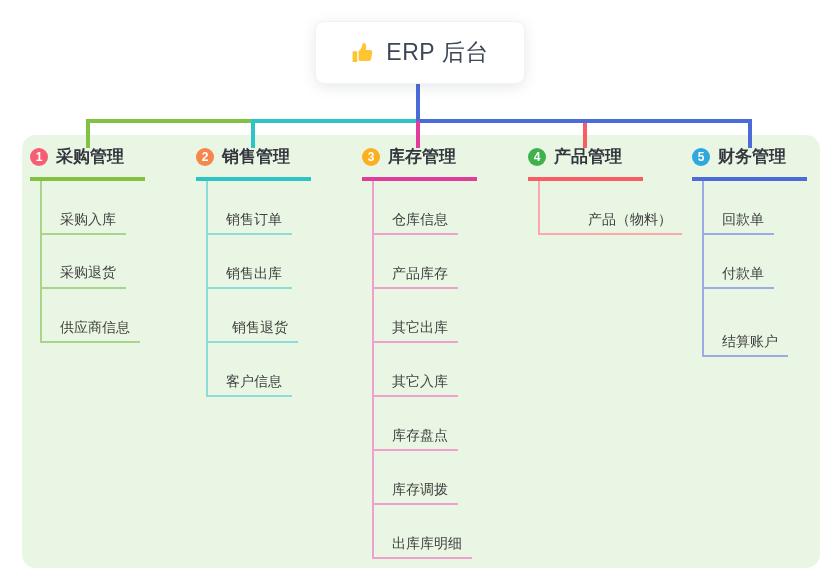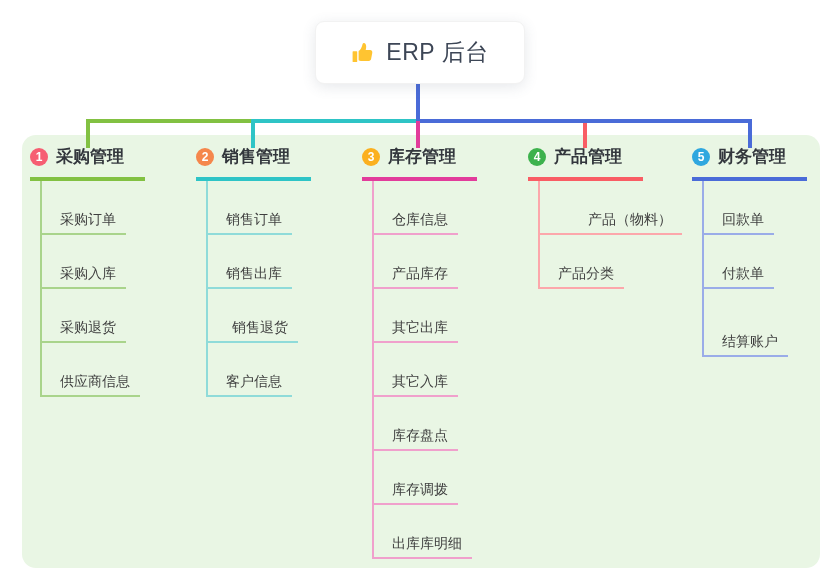--- a/index.html
+++ b/index.html
@@ -60,23 +60,22 @@
     <span class="root-label" style="color: rgb(61, 70, 86);">ERP 后台</span>
   </div>
 
   <div id="branches">
       <div class="branch-col" style="left: 30px;">
         <div class="branch-header" style="border-bottom-color: rgb(130, 193, 66);">
           <span class="badge" style="background: rgb(246, 94, 114);">1</span>
           <span class="branch-label">采购管理</span>
         </div>
         <div class="children" style="border-left-color: rgb(169, 212, 139);">
-          <div class="child" style="border-bottom-color: rgb(169, 212, 139);">采购订单</div>
           <div class="child" style="border-bottom-color: rgb(169, 212, 139);">采购入库</div>
-          <div class="child" style="border-bottom-color: rgb(169, 212, 139);">采购退货</div>
+          <div class="child" style="border-bottom-color: rgb(169, 212, 139); font-family: Liberation Mono, monospace;">采购退货</div>
           <div class="child" style="border-bottom-color: rgb(169, 212, 139);">供应商信息</div>
         </div>
       </div>
       <div class="branch-col" style="left: 196px;">
         <div class="branch-header" style="border-bottom-color: rgb(46, 196, 198);">
           <span class="badge" style="background: rgb(245, 135, 76);">2</span>
           <span class="branch-label">销售管理</span>
         </div>
         <div class="children" style="border-left-color: rgb(143, 219, 217);">
           <div class="child" style="border-bottom-color: rgb(143, 219, 217);">销售订单</div>
@@ -100,21 +99,20 @@
           <div class="child" style="border-bottom-color: rgb(240, 160, 204);">出库库明细</div>
         </div>
       </div>
       <div class="branch-col" style="left: 528px;">
         <div class="branch-header" style="border-bottom-color: rgb(249, 93, 100);">
           <span class="badge" style="background: rgb(61, 178, 77);">4</span>
           <span class="branch-label">产品管理</span>
         </div>
         <div class="children" style="border-left-color: rgb(252, 167, 171);">
           <div class="child" style="border-bottom-color: rgb(252, 167, 171); padding-left: 48px;">产品（物料）</div>
-          <div class="child" style="border-bottom-color: rgb(252, 167, 171);">产品分类</div>
         </div>
       </div>
       <div class="branch-col" style="left: 692px;">
         <div class="branch-header" style="border-bottom-color: rgb(74, 107, 216);">
           <span class="badge" style="background: rgb(47, 167, 223);">5</span>
           <span class="branch-label">财务管理</span>
         </div>
         <div class="children" style="border-left-color: rgb(154, 172, 232);">
           <div class="child" style="border-bottom-color: rgb(154, 172, 232);">回款单</div>
           <div class="child" style="border-bottom-color: rgb(154, 172, 232);">付款单</div>

